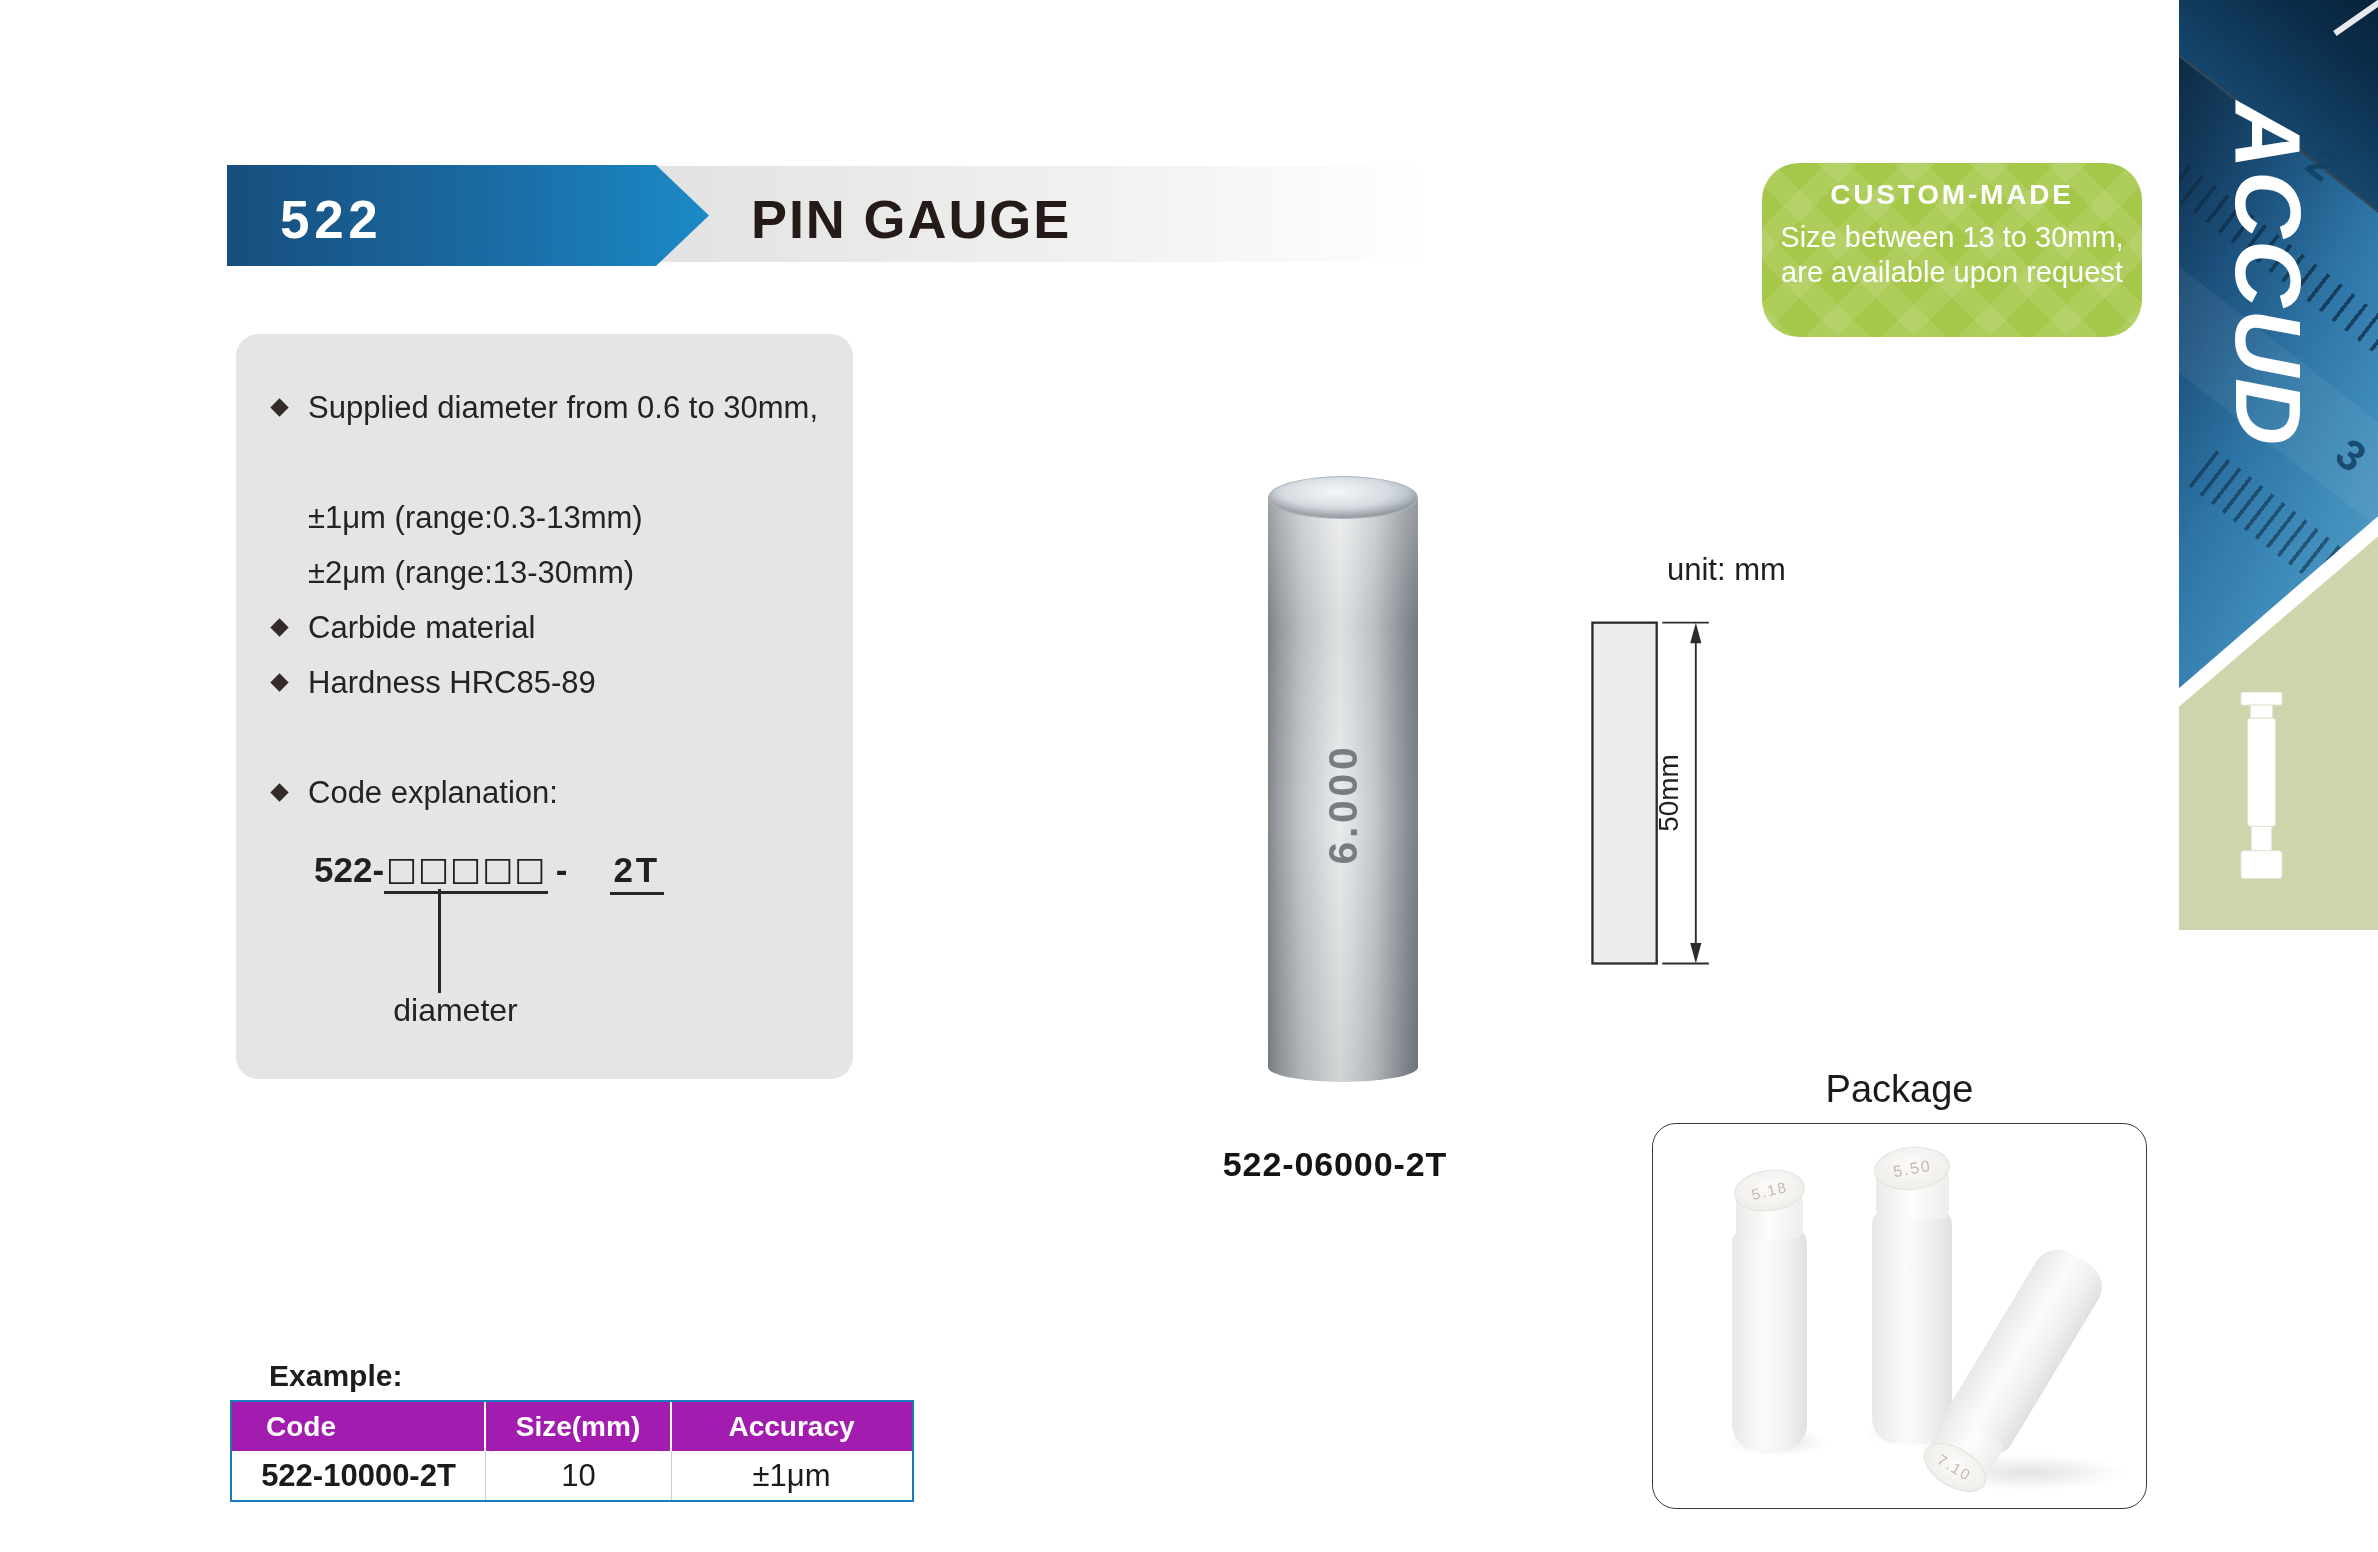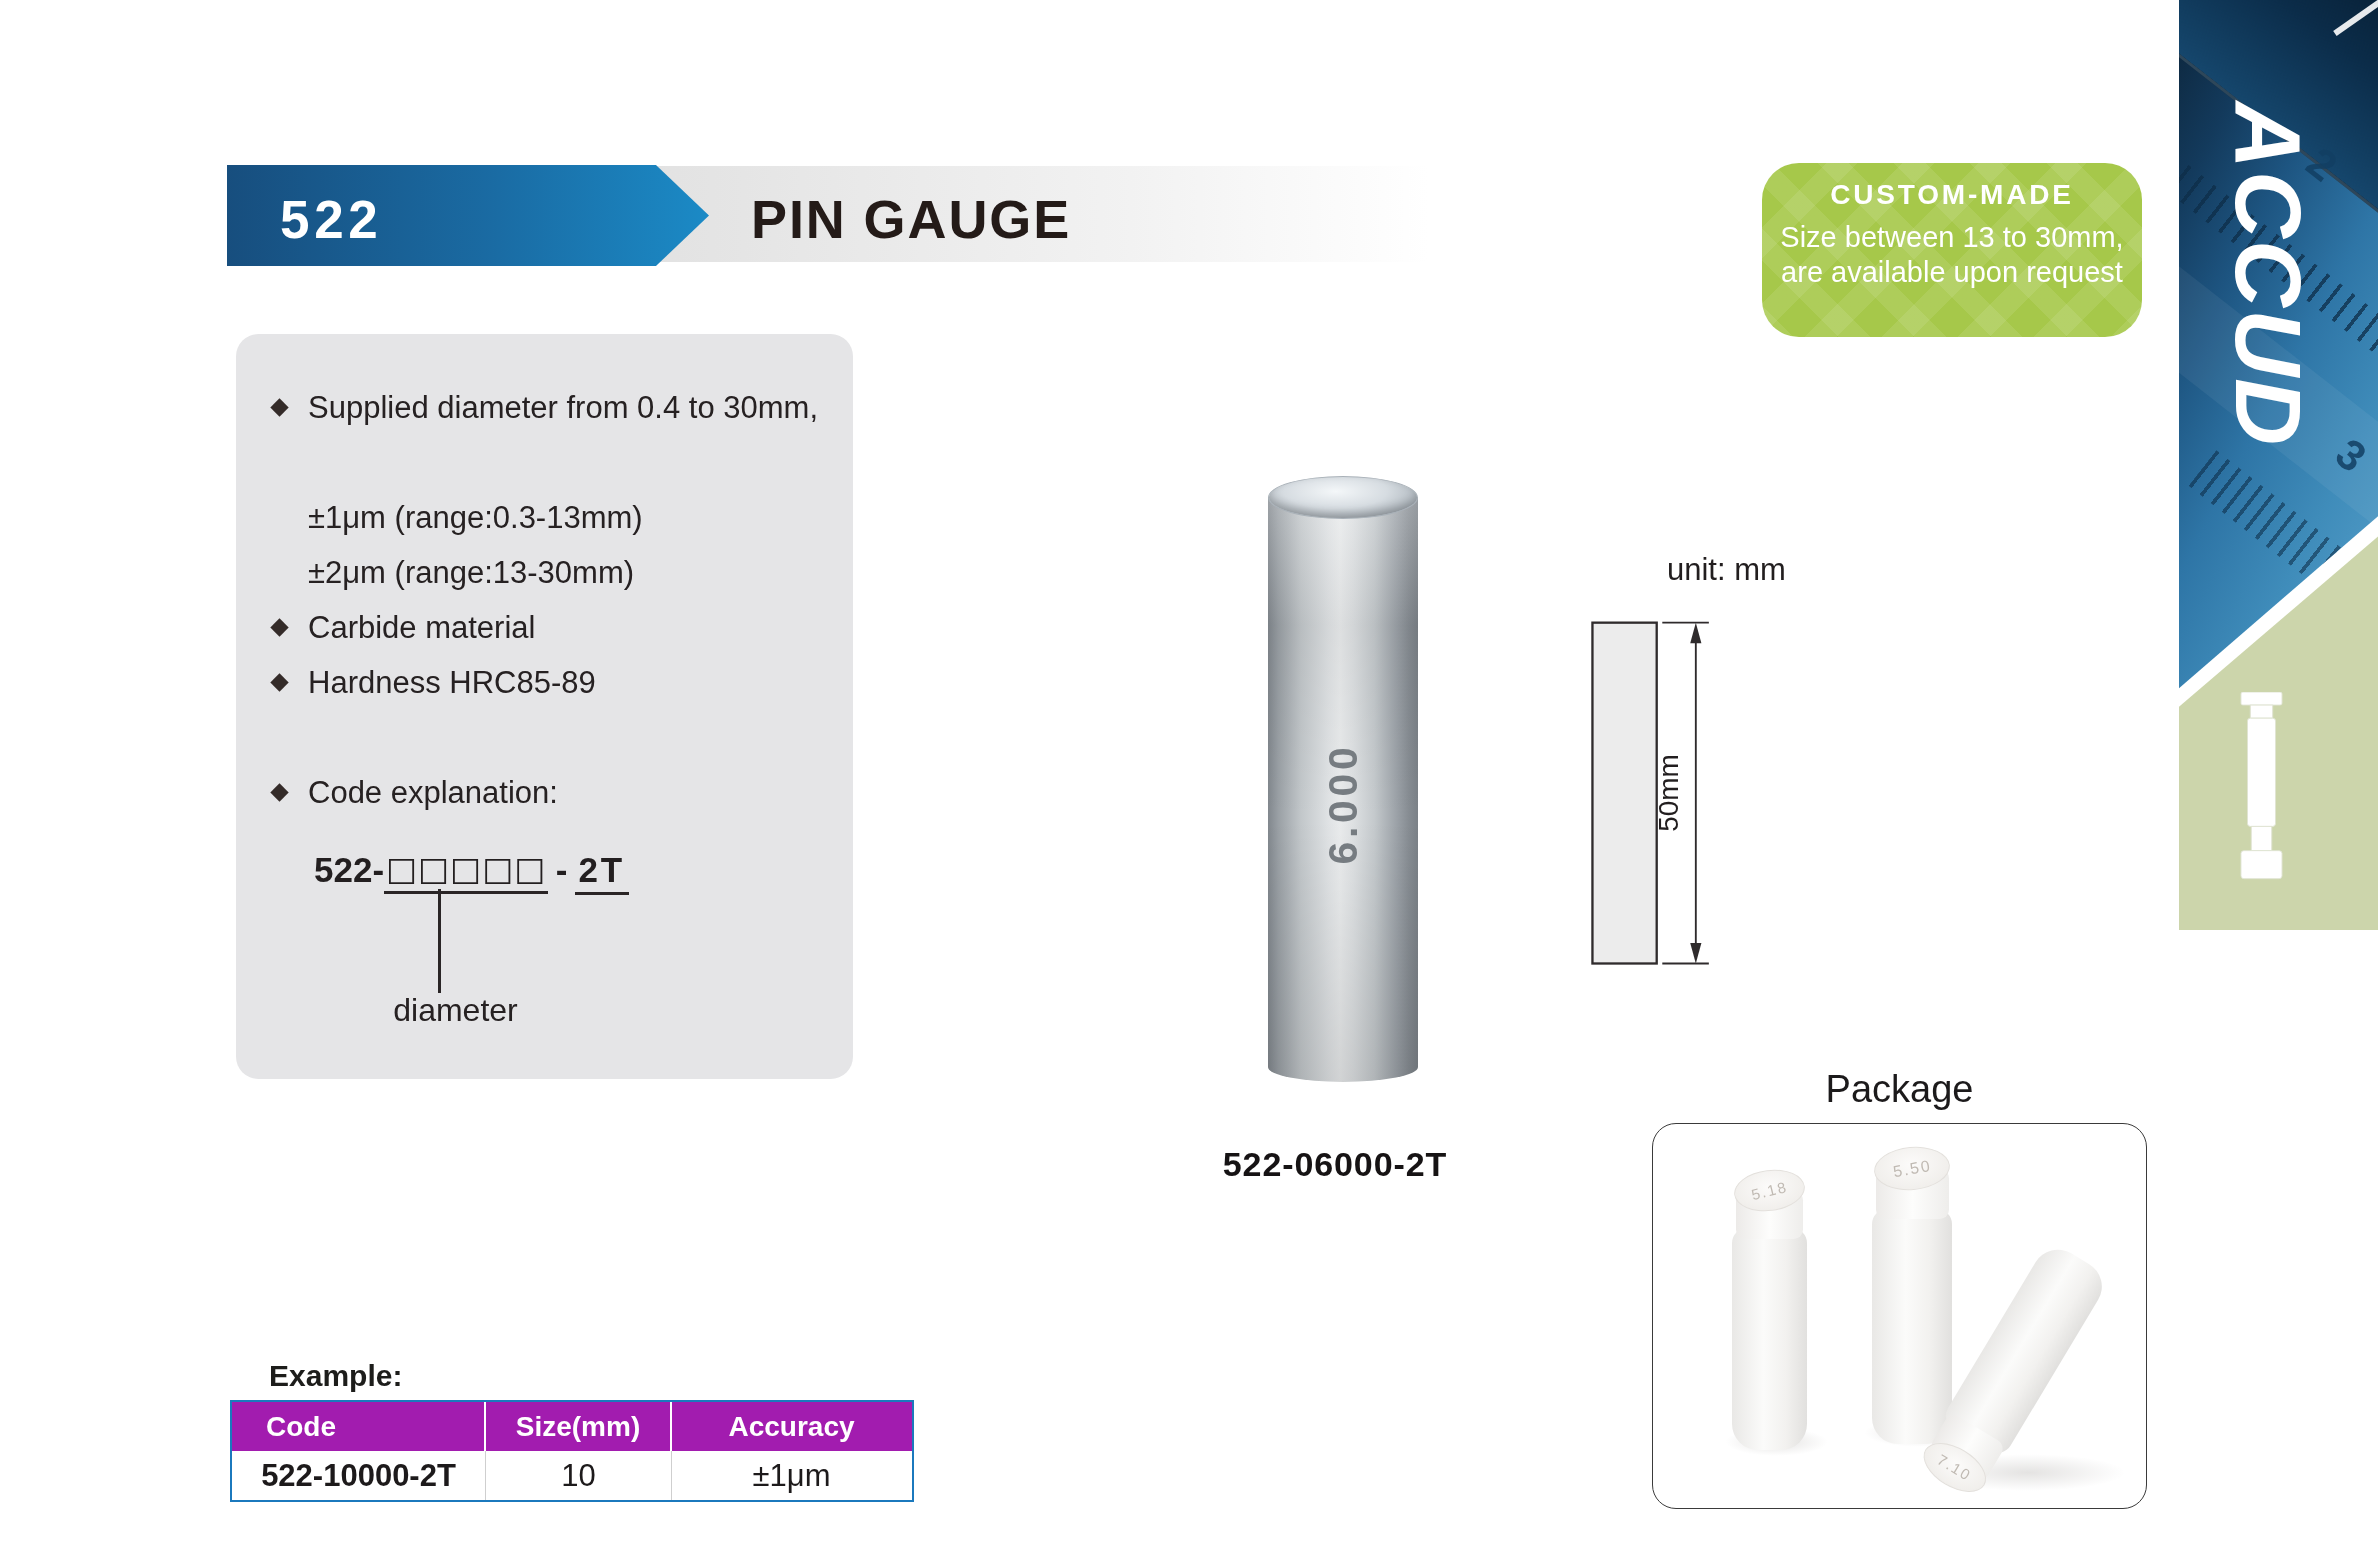--- a/index.html
+++ b/index.html
@@ -32,21 +32,21 @@
     background:#e5e5e7;}
   .feat{position:absolute;left:0;width:839px;height:41px;font-size:31px;color:#262122;}
   .feat .txt{position:absolute;left:308px;top:0;}
   .diamond{position:absolute;left:273px;top:11.2px;width:13px;height:13px;background:#342b29;
     transform:rotate(45deg);}
   .codeline{position:absolute;left:314px;top:850px;font-size:35px;font-weight:bold;color:#231f20;
     white-space:nowrap;}
   .codeline .boxes{font-family:"DejaVu Sans", sans-serif;font-size:33px;font-weight:normal;
     letter-spacing:0.9px;border-bottom:3.7px solid #2a2526;padding:0 1.9px 2.8px 1.9px;position:relative;top:-1.9px;}
   .codeline .sep{margin:0 7.5px;}
-  .codeline .suffix{border-bottom:3.7px solid #2a2526;padding:0 3.7px 2.8px 3.7px;letter-spacing:2.8px;}
+  .codeline .suffix{border-bottom:3.7px solid #2a2526;padding:0 3.7px 2.8px 3.7px;letter-spacing:2.8px;margin-left:35px;}
   .callout-line{position:absolute;left:438px;top:889px;width:2.8px;height:104px;background:#2a2526;}
   .callout-label{position:absolute;left:390px;top:992px;width:131px;text-align:center;font-size:32px;}
 
   
   .pin{position:absolute;left:1268px;top:476px;width:150px;height:606px;}
   .pin-body{position:absolute;left:0;top:21.4px;width:150px;height:585px;
     border-radius:0 0 75px 75px / 0 0 15px 15px;
     background:
       linear-gradient(180deg,rgba(255,255,255,.22) 0%,rgba(0,0,0,.05) 22%,rgba(255,255,255,0) 55%,rgba(0,0,0,.10) 100%),
       linear-gradient(90deg,#81878d 0%,#9aa0a5 7%,#c2c7ca 22%,#dfe2e4 40%,#e9ebec 48%,#dde0e2 57%,#c4c9cc 71%,#9ba1a7 86%,#868c92 94%,#7b8187 100%);}
@@ -131,21 +131,21 @@
   <div class="badge">
     <div class="badge-title">CUSTOM-MADE</div>
     <div class="badge-line">Size between 13 to 30mm,</div>
     <div class="badge-line">are available upon request</div>
   </div>
 
   <div class="infobox"></div>
 
   <div class="feat" style="top:390px">
     <span class="diamond"></span>
-    <span class="txt">Supplied diameter from 0.4 to 30mm,</span>
+    <span class="txt">Supplied diameter from 0.6 to 30mm,</span>
   </div>
   <div class="feat" style="top:500px">
     <span class="txt">±1μm (range:0.3-13mm)</span>
   </div>
   <div class="feat" style="top:555px">
     <span class="txt">±2μm (range:13-30mm)</span>
   </div>
   <div class="feat" style="top:610px">
     <span class="diamond"></span>
     <span class="txt">Carbide material</span>

